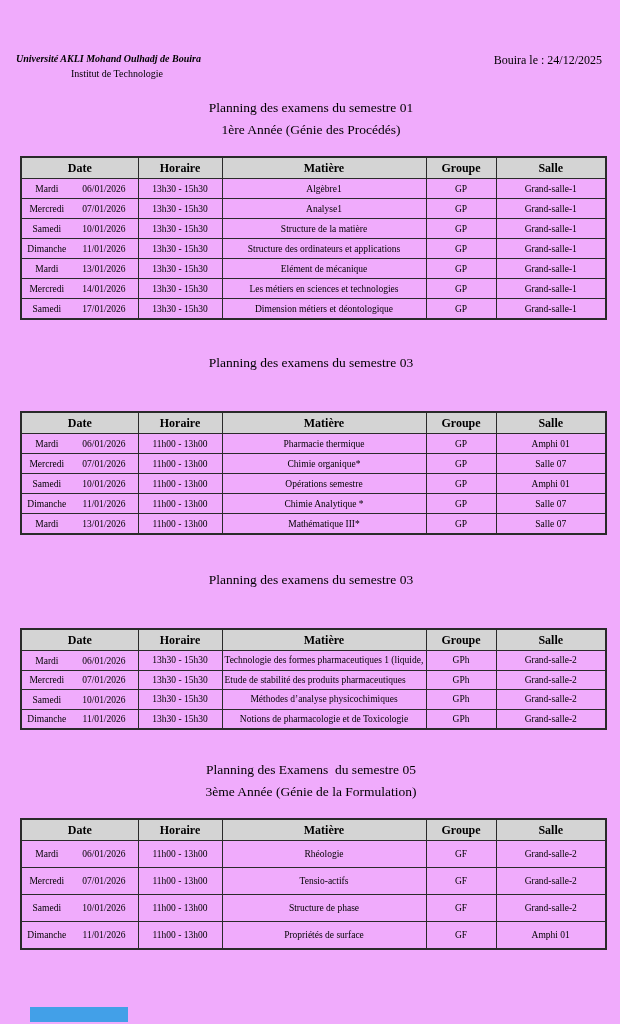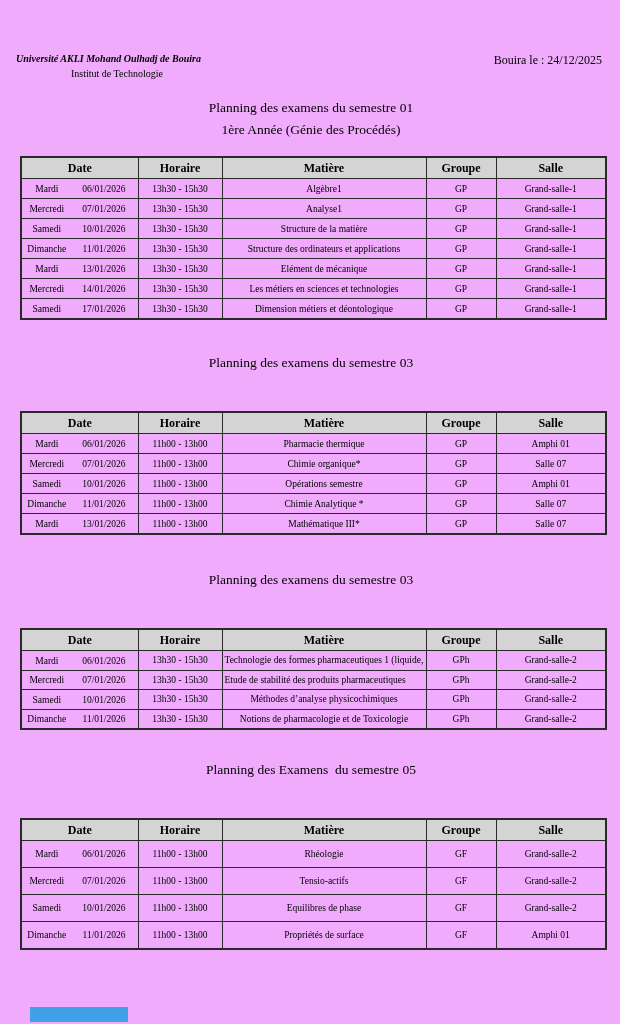--- a/index.html
+++ b/index.html
@@ -219,20 +219,21 @@
               <td>13h30 - 15h30</td>
               <td>Notions de pharmacologie et de Toxicologie</td>
               <td>GPh</td>
               <td>Grand-salle-2</td>
             </tr>
           </tbody>
         </table>
       </div>
       <div class="section sec3">
         <div class="title">Planning des Examens  du semestre 05</div>
+        <div class="subtitle">3ème Année (Génie de la Formulation)</div>
         <table>
           <colgroup>
             <col style="width: 117px;">
             <col style="width: 84px;">
             <col style="width: 204px;">
             <col style="width: 70px;">
             <col style="width: 110px;">
           </colgroup>
           <thead>
             <tr>
@@ -254,21 +255,21 @@
             <tr>
               <td class="datecell"><span class="day">Mercredi</span><span class="ddate">07/01/2026</span></td>
               <td>11h00 - 13h00</td>
               <td>Tensio-actifs</td>
               <td>GF</td>
               <td>Grand-salle-2</td>
             </tr>
             <tr>
               <td class="datecell"><span class="day">Samedi</span><span class="ddate">10/01/2026</span></td>
               <td>11h00 - 13h00</td>
-              <td>Equilibres de phase</td>
+              <td>Structure de phase</td>
               <td>GF</td>
               <td>Grand-salle-2</td>
             </tr>
             <tr>
               <td class="datecell"><span class="day">Dimanche</span><span class="ddate">11/01/2026</span></td>
               <td>11h00 - 13h00</td>
               <td>Propriétés de surface</td>
               <td>GF</td>
               <td>Amphi 01</td>
             </tr>

